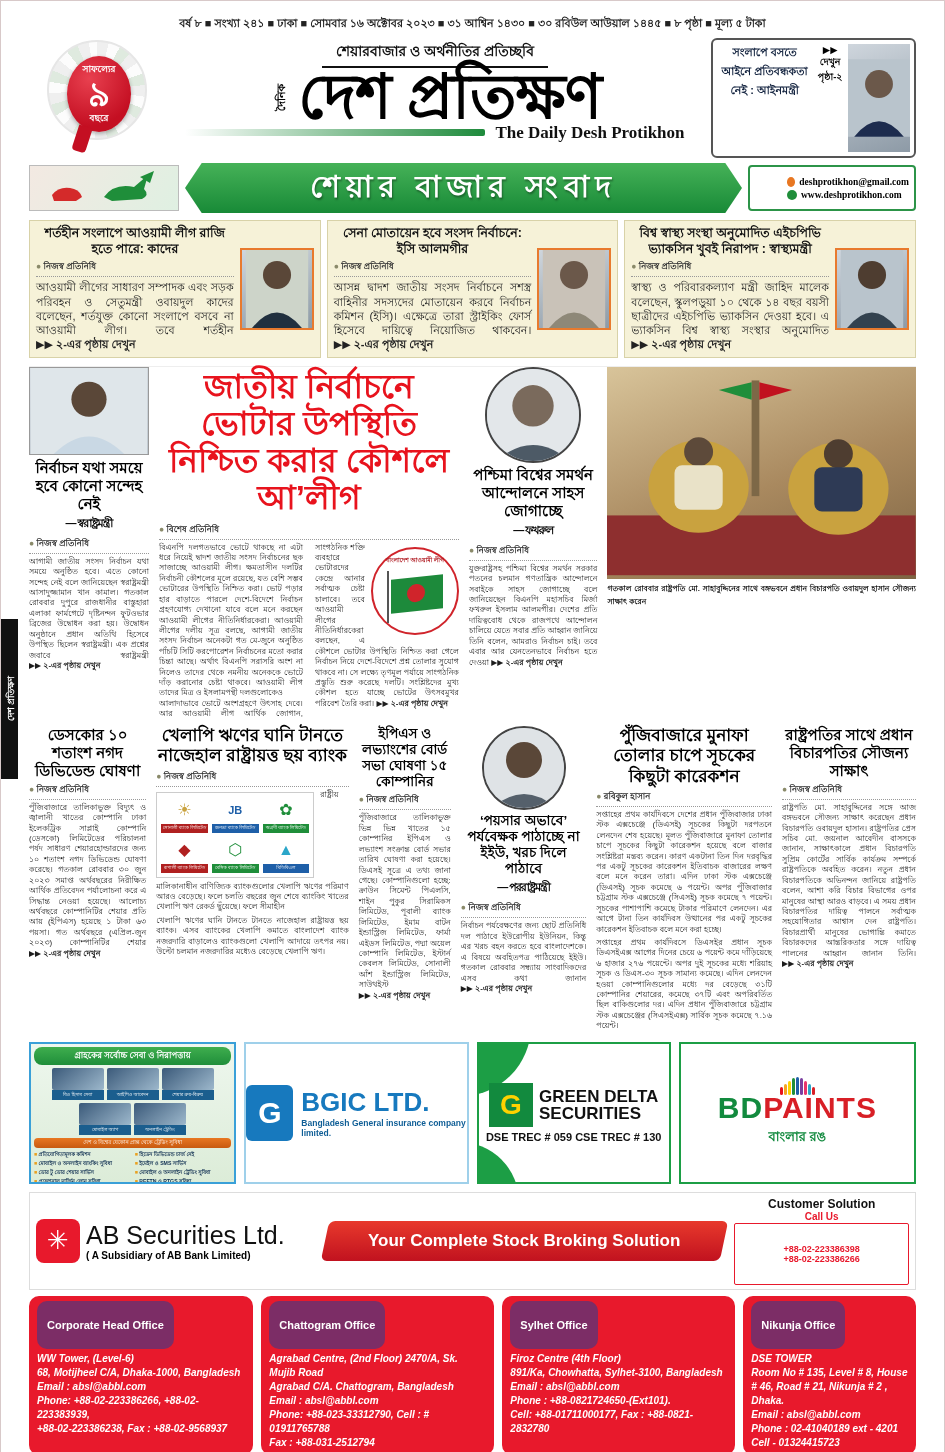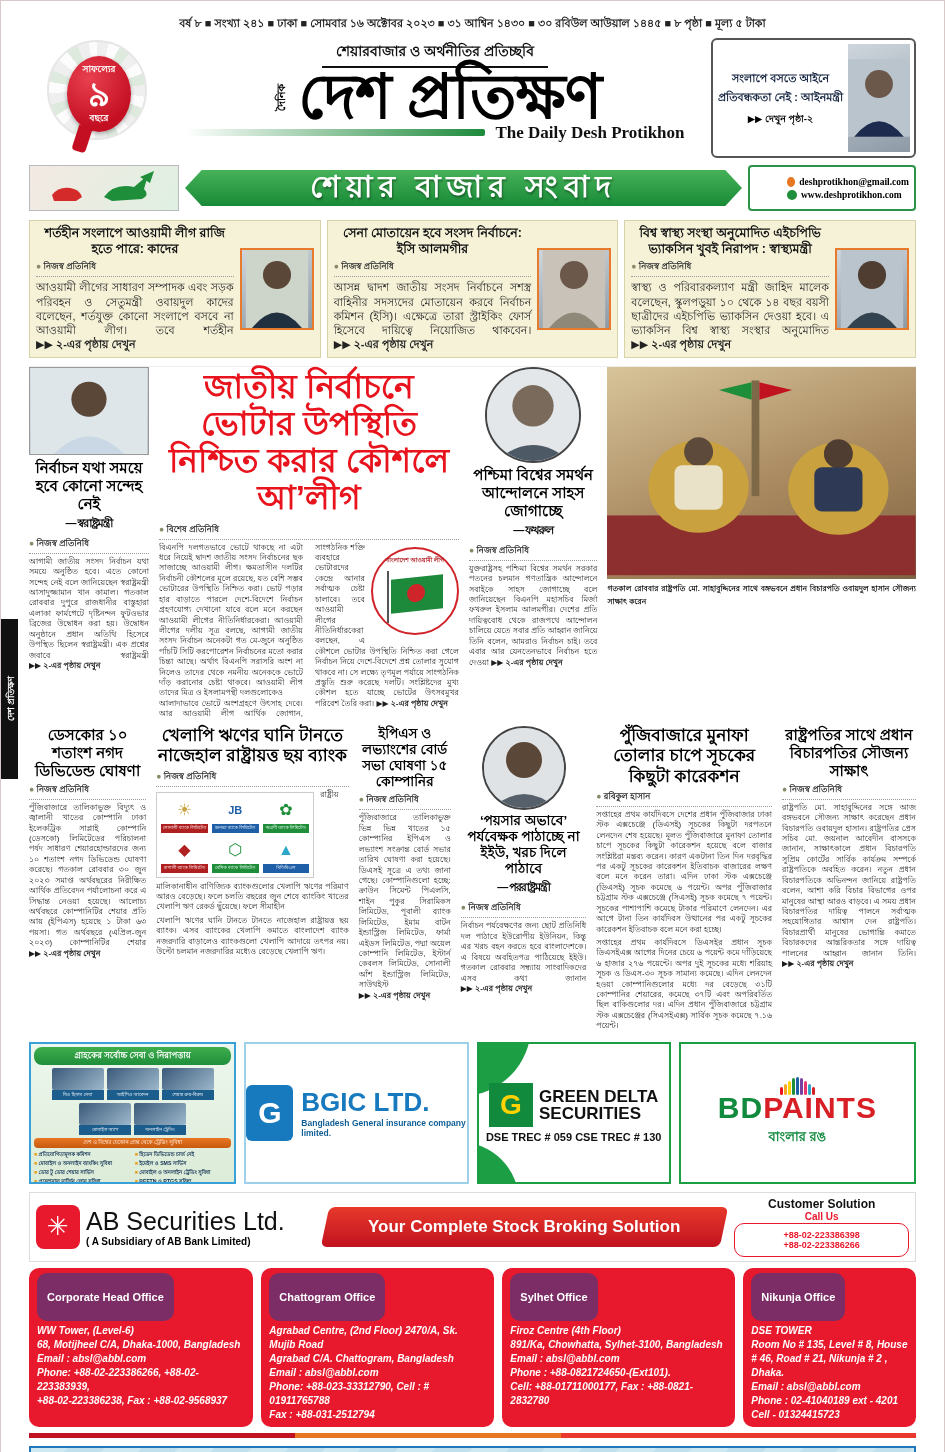--- a/index.html
+++ b/index.html
@@ -22,29 +22,29 @@
   .anniv .disc .t2 { font-size:34px; font-weight:bold; line-height:1; }
   .anniv .ribbon { position:absolute; left:46px; top:88px; width:14px; height:26px; background:#c40f22; transform:rotate(18deg); border-radius:0 0 4px 4px;}
   .mast-mid { flex:1; text-align:center; position:relative; }
   .tagline { display:inline-block; font-size:14px; font-weight:bold; color:#111; border-bottom:2px solid #111; padding:2px 14px; }
   .paper-title { font-size:62px; font-weight:bold; color:#000; line-height:.95; letter-spacing:-1px; }
   .daily-tag { font-size:11px; font-weight:bold; color:#000; transform:rotate(-90deg); display:inline-block; }
   .eng-row { display:flex; align-items:center; justify-content:center; gap:10px; margin-top:-4px; }
   .green-rule { height:7px; width:300px; background:linear-gradient(90deg,#ffffff,#1d8a3b); border-radius:2px; }
   .eng-name { font-family:"Liberation Serif","DejaVu Serif",serif; font-size:17px; font-weight:bold; color:#111; }
   .side-box { width:205px; border:2px solid #555; border-radius:6px; display:flex; padding:4px; gap:4px; background:#fff; }
-  .side-box .txt { flex:1; text-align:center; font-size:11px; font-weight:bold; color:#13233f; display:flex; flex-direction:column; justify-content:center; gap:4px;}
+  .side-box .txt { flex:1; text-align:center; font-size:11px; font-weight:bold; color:#13233f; display:flex; flex-direction:row; justify-content:center; gap:4px;}
   .side-box .see { font-size:9.5px; color:#000; }
   .portrait { background:linear-gradient(160deg,#cfd6dd,#8d9aa6); position:relative; overflow:hidden; flex-shrink:0;}
   .portrait svg { position:absolute; inset:0; width:100%; height:100%; }
 
   
   .banner-row { display:flex; align-items:center; gap:6px; margin:4px 0 6px; height:52px; }
   .bullbear { width:150px; height:46px; border:1px solid #bbb; background:linear-gradient(120deg,#f3e9e2,#dff0e2); display:flex; align-items:center; justify-content:center; }
-  .banner-green { flex:1; height:36px; background:linear-gradient(#46b258,#188a37); color:#fff; font-size:30px; font-weight:bold;
+  .banner-green { flex:1; height:50px; background:linear-gradient(#46b258,#188a37); color:#fff; font-size:30px; font-weight:bold;
       display:flex; align-items:center; justify-content:center; letter-spacing:6px;
       clip-path:polygon(3% 0,97% 0,100% 50%,97% 100%,3% 100%,0 50%); text-shadow:1px 2px 2px rgba(0,0,0,.35);}
   .contact-box { width:168px; height:46px; border:2px solid #2c9448; border-radius:4px; font-size:9.5px; font-weight:bold;
       display:flex; flex-direction:column; justify-content:center; gap:3px; padding:2px 5px; font-family:"Liberation Serif","DejaVu Serif",serif;}
   .contact-box .row { display:flex; align-items:center; gap:4px;padding-left:32px; }
   .cicon { width:10px; height:10px; border-radius:50%; display:inline-block; }
 
   
   .teasers { display:flex; gap:6px; margin-bottom:8px; }
   .teaser { flex:1; background:#f6f2d8; border:1px solid #d8d2a8; padding:5px 6px; display:flex; gap:6px; }
@@ -117,21 +117,21 @@
   .ab-brand { display:flex; align-items:center; gap:6px; width:32%; }
   .ab-logo { width:44px; height:44px; background:#e8192c; border-radius:8px; color:#fff; font-size:26px; display:flex; align-items:center; justify-content:center;}
   .ab-name .big { font-size:25px; color:#111; }
   .ab-name .sub { font-size:10px; font-weight:bold; }
   .ab-ribbon { flex:1; background:linear-gradient(#e8392c,#c1121f); color:#fff; font-size:17px; font-weight:bold; text-align:center;
       padding:10px 6px; transform:skewX(-12deg); border-radius:6px; }
   .ab-ribbon span { display:inline-block; transform:skewX(12deg); }
   .ab-cs { width:20%; text-align:center; }
   .ab-cs .h { font-size:12px; font-weight:bold; color:#111; }
   .ab-cs .call { color:#e8192c; font-size:10px; font-weight:bold; }
-  .ab-cs .phones { border:1.5px solid #e8192c; border-radius:10px; color:#e8192c; font-size:9px; font-weight:bold; padding:6px 3px; margin-top:1px;}
+  .ab-cs .phones { border:1.5px solid #e8192c; border-radius:2px; color:#e8192c; font-size:9px; font-weight:bold; padding:20px 3px; margin-top:1px;}
   .offices { display:flex; gap:8px; margin-top:6px; }
   .office { background:#e8192c; border-radius:10px; padding:5px 8px; color:#fff; }
   .office .oh { display:inline-block; background:#7c2d66; border-radius:10px; padding:18px 10px; font-size:11px; font-weight:bold; margin-bottom:3px;}
   .office .ol { font-size:10px; font-weight:bold; line-height:1.4;font-style:italic; }
   .ab-strip { height:5px; margin-top:6px; background:linear-gradient(90deg,#c1121f 30%,#e87722 30% 60%,#e8392c 60%); }
 
   
   .mosh { margin-top:8px; border:2px solid #2277bb; background:
       repeating-linear-gradient(135deg,#cfe9f2 0 26px,#bfe0ec 26px 52px); padding:8px; display:flex; gap:8px; }
   .mosh-brand { width:30%; background:linear-gradient(#eef8fb,#cfe9f2); border:1px solid #9fcade; padding:6px 4px; text-align:center;}

